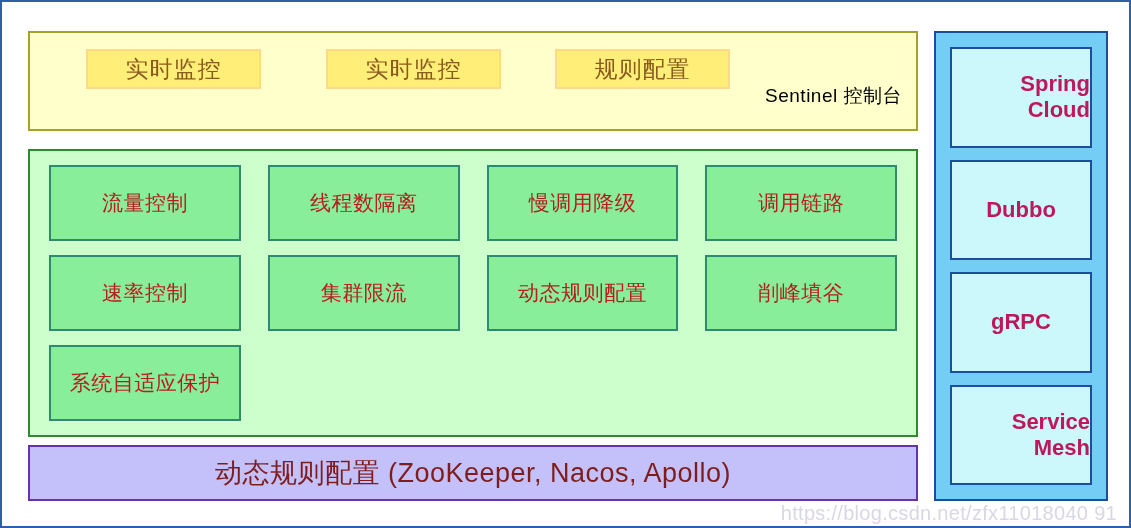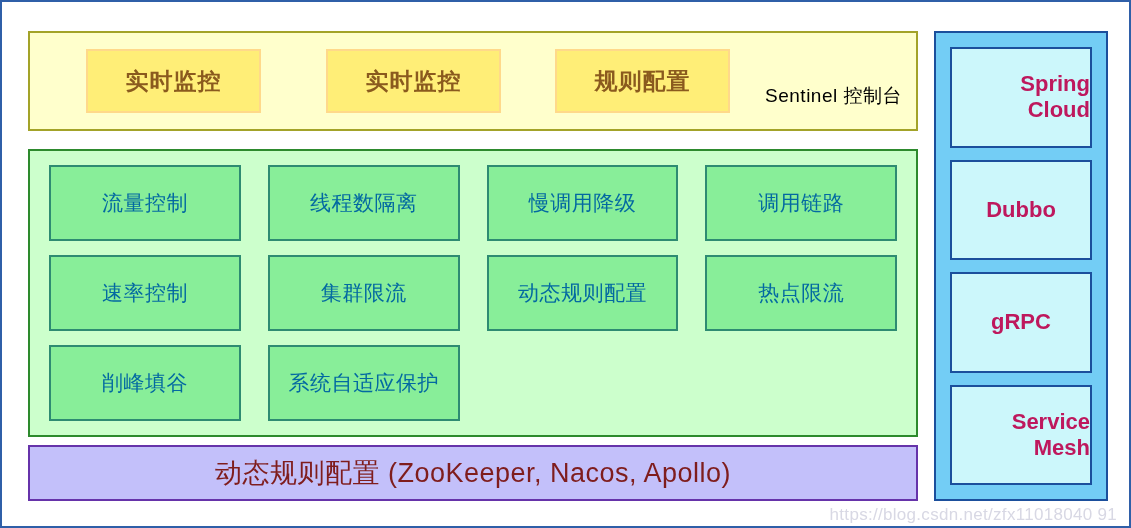--- a/index.html
+++ b/index.html
@@ -44,31 +44,30 @@
   .console-btns {
     position: absolute;
     left: 0;
     top: 0;
     width: 100%;
     height: 100%;
   }
   .console-btn {
     position: absolute;
     top: 16px;
-    height: 64px;
+    height: 40px;
     box-sizing: border-box;
     background: #ffee77;
     border: 2px solid #ffd98a;
     display: flex;
     align-items: center;
     justify-content: center;
     color: #8a5a1e;
     font-size: 23px;
     letter-spacing: 1px;
-    font-weight: bold;
   }
   .console-btn.b0 { left: 56px;  width: 175px; }
   .console-btn.b1 { left: 296px; width: 175px; }
   .console-btn.b2 { left: 525px; width: 175px; }
 
   .console-label {
     position: absolute;
     right: 14px;
     bottom: 20px;
     color: #000000;
@@ -98,21 +97,21 @@
     height: 100%;
     box-sizing: border-box;
   }
   .feature-cell {
     box-sizing: border-box;
     background: #88ee99;
     border: 2px solid #2e8b72;
     display: flex;
     align-items: center;
     justify-content: center;
-    color: #0369a1;
+    color: #b91c1c;
     font-size: 21px;
     letter-spacing: 0.5px;
     text-align: center;
   }
 
   
   .rules-bar {
     position: absolute;
     left: 0;
     top: 414px;
@@ -157,21 +156,21 @@
     font-size: 22px;
     line-height: 1.18;
     font-weight: bold;
   }
 
   
   .watermark {
     position: absolute;
     right: 12px;
     bottom: 1px;
-    font-size: 17px;
+    font-size: 20px;
     color: #d8d8e4;
     letter-spacing: 0.3px;
     white-space: nowrap;
     pointer-events: none;
   }
 </style>
 </head>
 <body>
 
 <div class="canvas">
@@ -195,21 +194,20 @@
 
     <div class="feature-panel">
       <div class="feature-grid">
         <div class="feature-cell">流量控制</div>
         <div class="feature-cell">线程数隔离</div>
         <div class="feature-cell">慢调用降级</div>
         <div class="feature-cell">调用链路</div>
         <div class="feature-cell">速率控制</div>
         <div class="feature-cell">集群限流</div>
         <div class="feature-cell">动态规则配置</div>
-        <div class="feature-cell">热点限流</div>
         <div class="feature-cell">削峰填谷</div>
         <div class="feature-cell">系统自适应保护</div>
       </div>
     </div>
 
     <div class="rules-bar">
       <span>动态规则配置 (ZooKeeper, Nacos, Apollo)</span>
     </div>
 
   </div>

